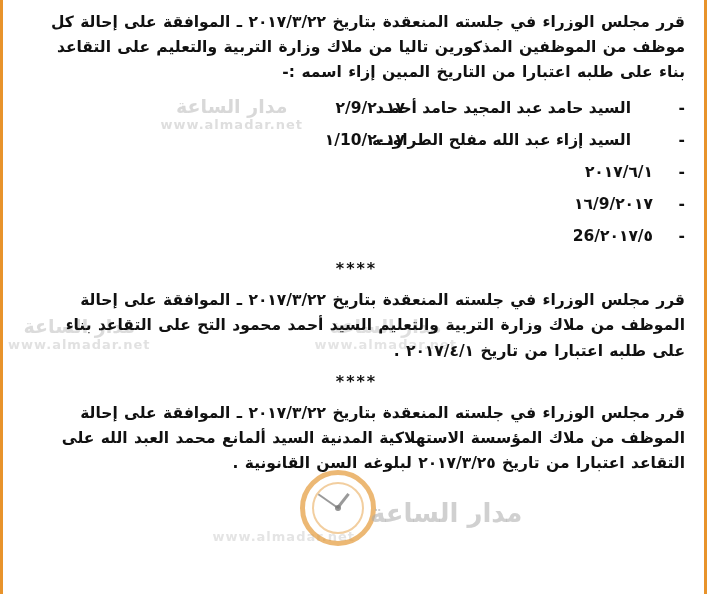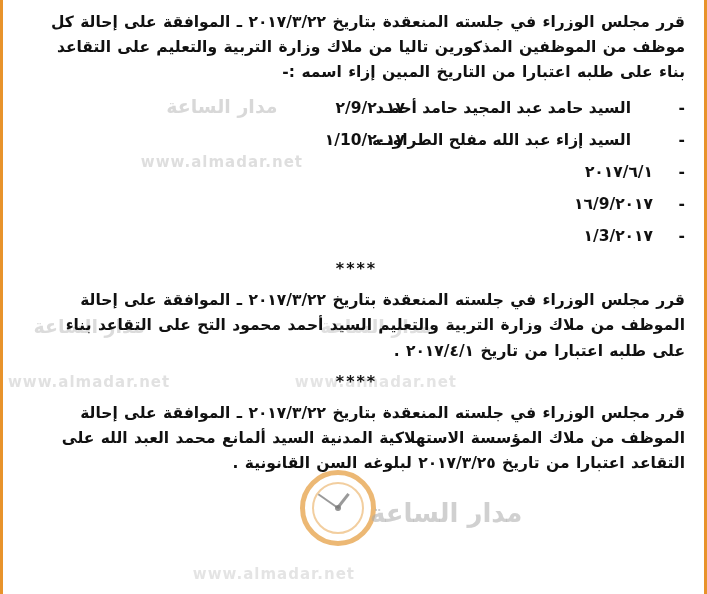--- a/index.html
+++ b/index.html
@@ -104,21 +104,21 @@
     pointer-events: none;
     user-select: none;
     color: #b9b9b9;
     opacity: .55;
     font-weight: bold;
     direction: rtl;
     text-align: center;
     line-height: 1.15;
   }
   .wm .wm-main { font-size: 19px; letter-spacing: 1px; }
-  .wm .wm-sub { font-size: 15px; letter-spacing: 1px; color: #c4c4c4; margin-top: 36px; }
+  .wm .wm-sub { font-size: 13px; letter-spacing: 1px; color: #c4c4c4; }
 
   .wm-a { top: 96px; right: 404px; }
   .wm-b { top: 316px; left: 8px; opacity: .5; }
   .wm-c { top: 316px; right: 250px; opacity: .45; }
   .wm-d { top: 530px; right: 352px; opacity: .45; }
 
   
   .clock-wm {
     position: absolute;
     left: 300px;
@@ -225,21 +225,21 @@
       <li>
         <span class="li-dash">-</span>
         <span class="li-date">٢٠١٧/٦/١</span>
       </li>
       <li>
         <span class="li-dash">-</span>
         <span class="li-date">٢٠١٧/9/١٦</span>
       </li>
       <li>
         <span class="li-dash">-</span>
-        <span class="li-date">٢٠١٧/3/١</span>
+        <span class="li-date">٢٠١٧/٥/26</span>
       </li>
     </ul>
 
     <div class="stars">****</div>
 
     <p class="para block-2">قرر مجلس الوزراء في جلسته المنعقدة بتاريخ ٢٠١٧/٣/٢٢ ـ الموافقة على إحالة الموظف من ملاك وزارة التربية والتعليم السيد أحمد محمود التح على التقاعد بناء على طلبه اعتبارا من تاريخ ٢٠١٧/٤/١ .</p>
 
     <div class="stars">****</div>
 
     <p class="para block-3">قرر مجلس الوزراء في جلسته المنعقدة بتاريخ ٢٠١٧/٣/٢٢ ـ الموافقة على إحالة الموظف من ملاك المؤسسة الاستهلاكية المدنية السيد ألمانع محمد العبد الله على التقاعد اعتبارا من تاريخ ٢٠١٧/٣/٢٥ لبلوغه السن القانونية .</p>

